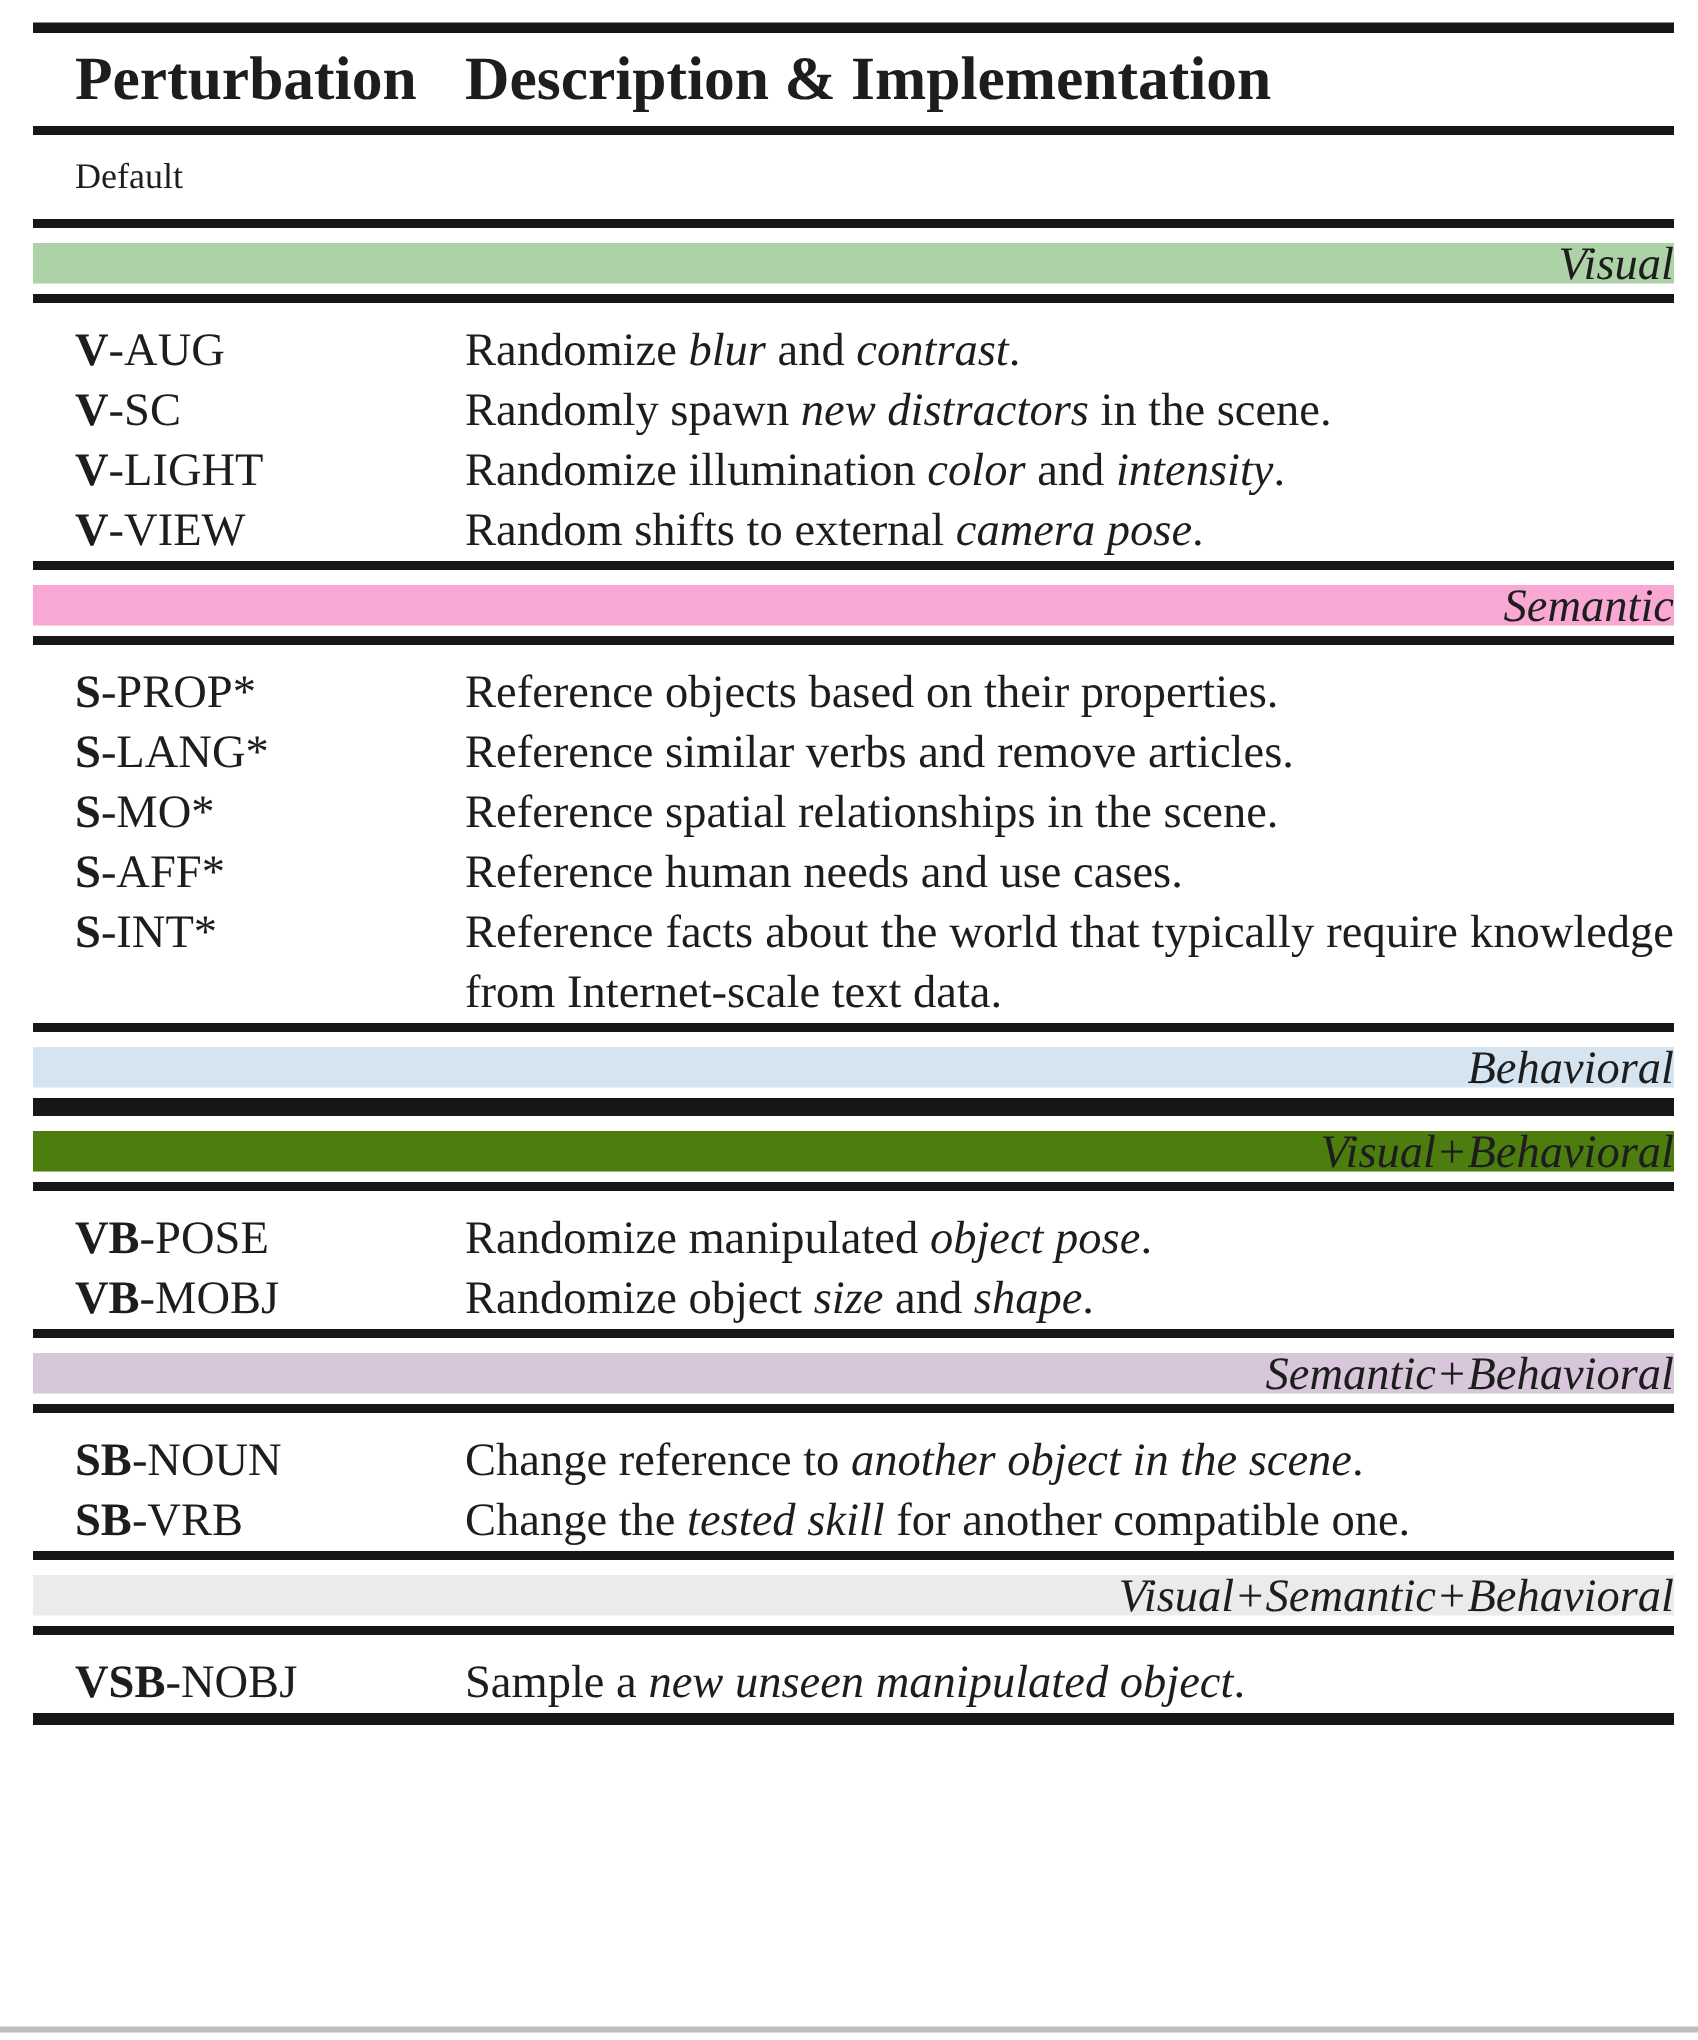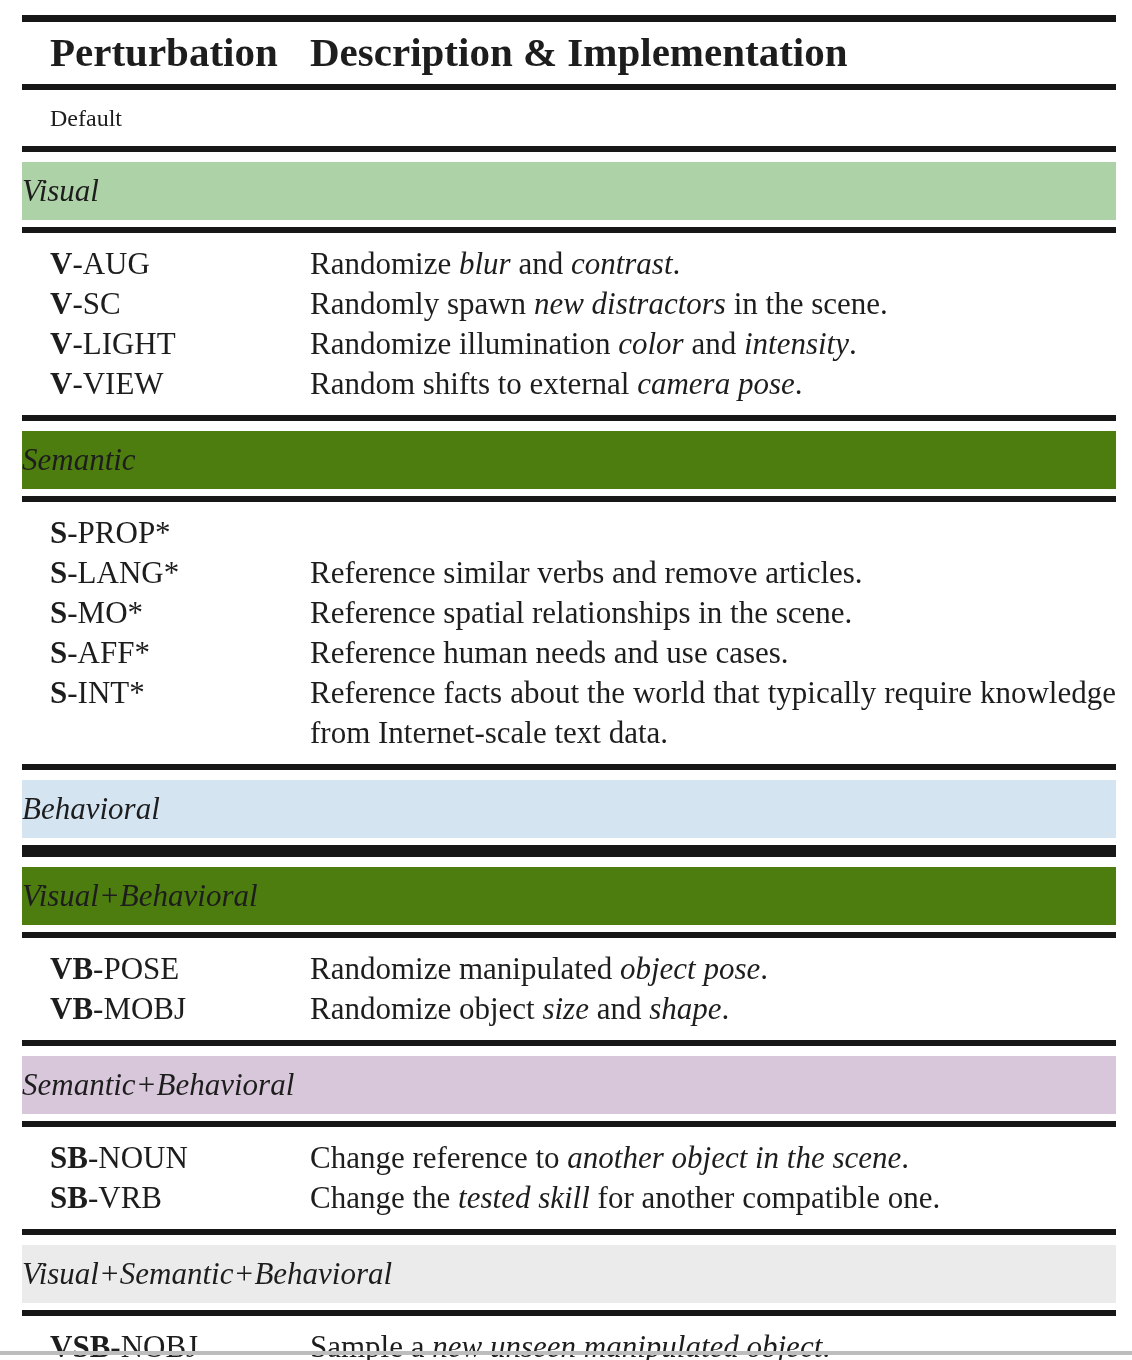--- a/index.html
+++ b/index.html
@@ -43,29 +43,29 @@
     text-align: justify;
   }
   .default-block {
     padding: 8px 0 8px 28px;
     font-size: 24px;
     line-height: 40px;
     display: flex;
   }
   .band {
     margin: 10px 0 7px 0;
-    height: 58px;
+    height: 27px;
     display: flex;
     align-items: center;
-    justify-content: flex-start;
+    justify-content: flex-end;
     font-style: italic;
     font-size: 31px;
   }
   .rows {
-    padding: 11px 0 11px 28px;
+    padding: 11px 0 1px 28px;
     font-size: 31px;
     line-height: 40px;
   }
   .row { display: flex; }
   .bottom-edge-line {
     position: absolute;
     left: 0;
     top: 1351px;
     width: 1132px;
     height: 4px;
@@ -108,27 +108,28 @@
         <div class="row">
           <div class="cell-label"><b>V</b><span>-LIGHT</span></div>
           <div class="cell-desc"><span>Randomize illumination </span><i>color</i><span> and </span><i>intensity</i><span>.</span></div>
         </div>
         <div class="row">
           <div class="cell-label"><b>V</b><span>-VIEW</span></div>
           <div class="cell-desc"><span>Random shifts to external </span><i>camera pose</i><span>.</span></div>
         </div>
       </div>
       <div class="rule"></div>
-      <div class="band" style="background: #4d7c0f;">
+      <div class="band" style="background: #f9a8d4;">
         <span>Semantic</span>
       </div>
       <div class="rule"></div>
       <div class="rows">
         <div class="row">
           <div class="cell-label"><b>S</b><span>-PROP*</span></div>
+          <div class="cell-desc"><span>Reference objects based on their properties.</span></div>
         </div>
         <div class="row">
           <div class="cell-label"><b>S</b><span>-LANG*</span></div>
           <div class="cell-desc"><span>Reference similar verbs and remove articles.</span></div>
         </div>
         <div class="row">
           <div class="cell-label"><b>S</b><span>-MO*</span></div>
           <div class="cell-desc"><span>Reference spatial relationships in the scene.</span></div>
         </div>
         <div class="row">

